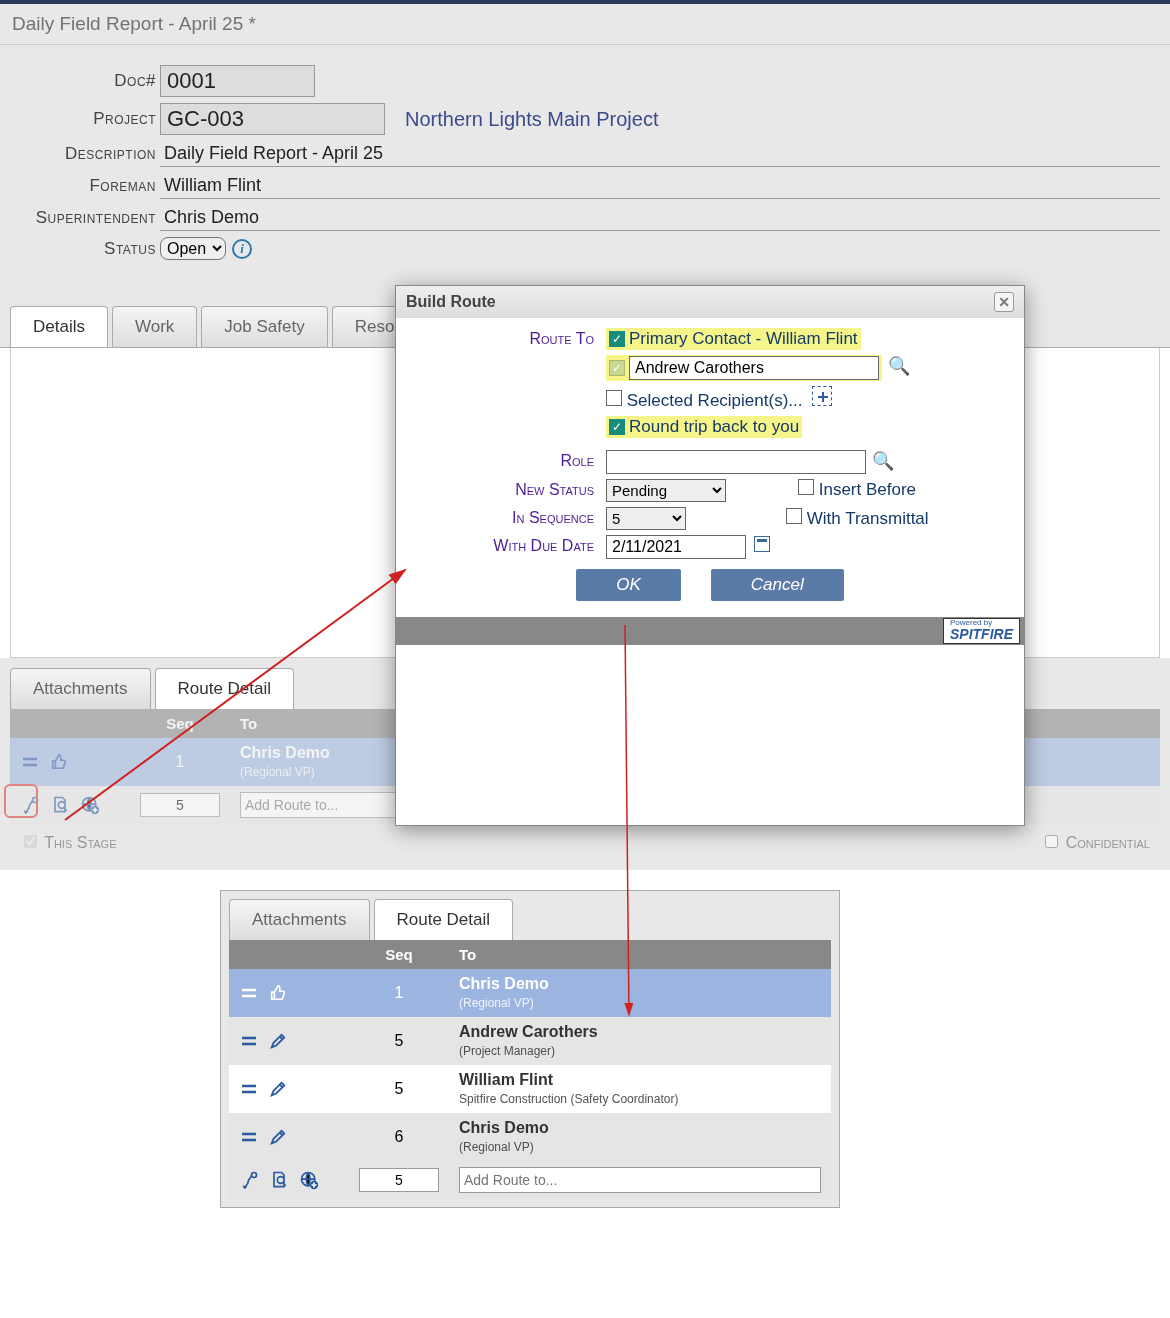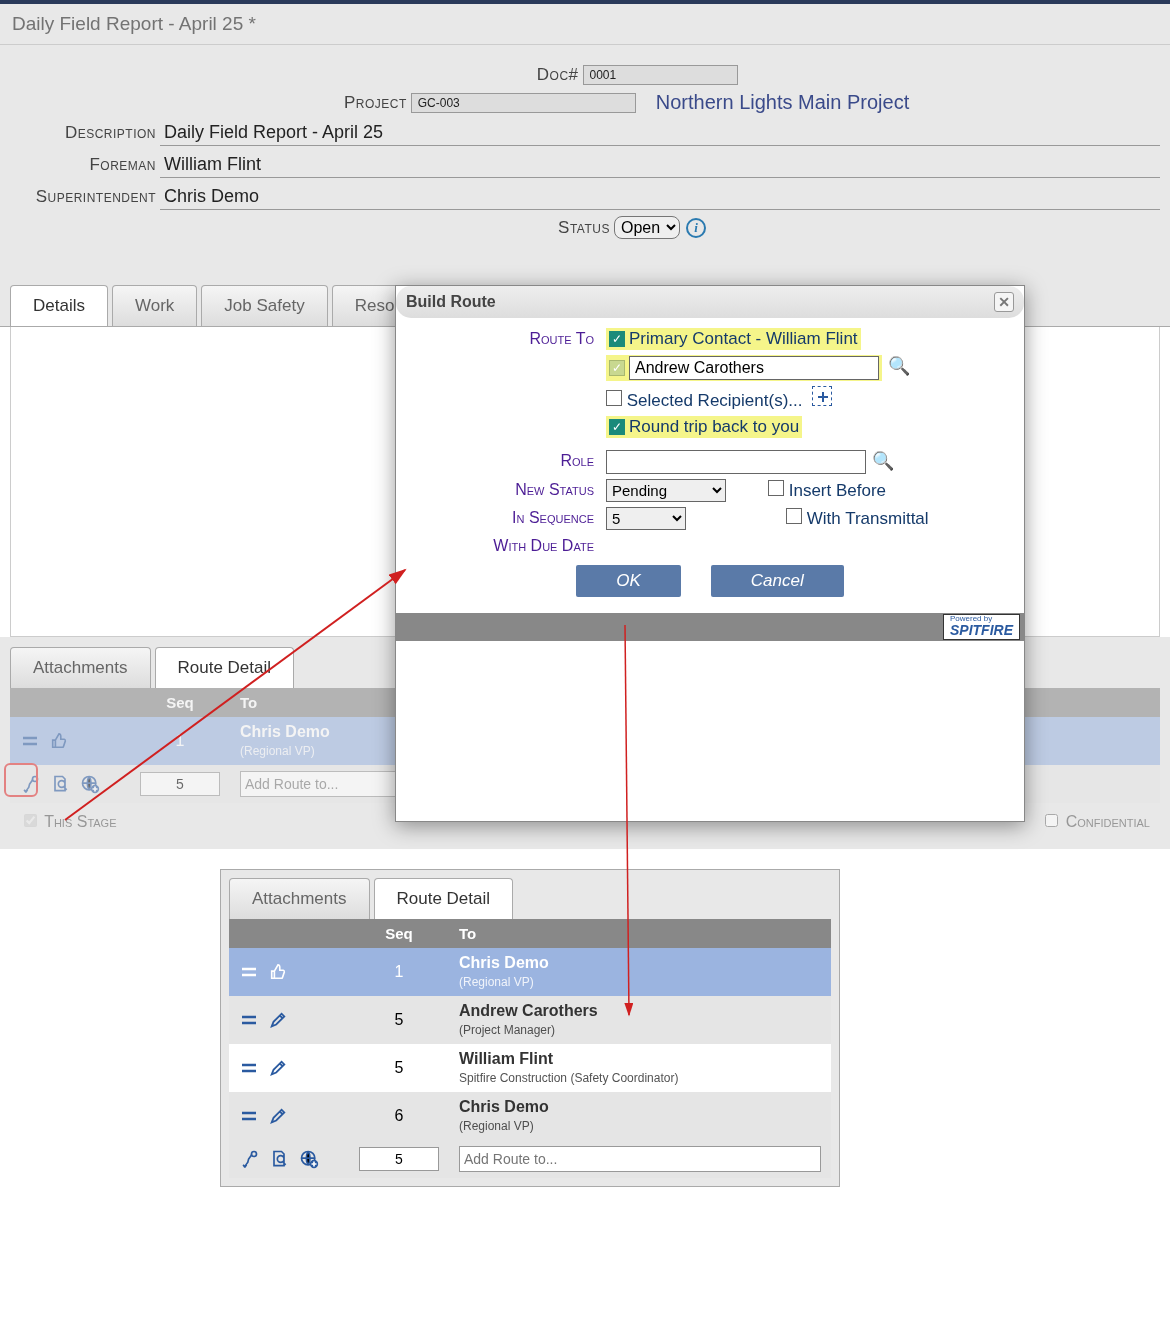--- a/index.html
+++ b/index.html
@@ -1,22 +1,22 @@
 <!DOCTYPE html>
 <html><head>
 <meta charset="utf-8">
 <style>
   * { box-sizing: border-box; font-family: "Segoe UI", Arial, sans-serif; }
   body { margin:0; background:#fff; width:1170px; }
   .top-bar { height:4px; background:#2a3a5a; }
   .page-title { padding:9px 12px; font-size:19px; color:#737373; background:#e8e8e8; border-bottom:1px solid #ccc; }
   .form-area { background:#e8e8e8; padding:20px 10px 30px 10px; position:relative; }
-  .form-row { display:flex; align-items:center; margin-bottom:6px;justify-content:center; }
+  .form-row { display:flex; align-items:center; margin-bottom:6px; }
   .form-label { width:150px; text-align:right; font-variant:small-caps; color:#444; font-size:17px; padding-right:4px; letter-spacing:0.5px;}
-  .readonly-box { background:#ddd; border:1px solid #999; padding:2px 6px; font-size:12px; color:#222; }
+  .readonly-box { background:#ddd; border:1px solid #999; padding:2px 6px; font-size:22px; color:#222; }
   .text-line { border-bottom:1px solid #999; flex:1; font-size:18px; color:#222; padding:2px 4px; }
   .link-text { color:#3a4a8a; font-size:20px; margin-left:20px; }
   select.status { font-size:16px; padding:1px 2px;border-radius:8px; }
   .info-icon { width:20px; height:20px; border:2px solid #2a7ab0; border-radius:50%; display:inline-flex; align-items:center; justify-content:center; color:#2a7ab0; font-style:italic; font-weight:bold; font-size:13px; margin-left:6px; font-family:Georgia,serif;}
   .cal-icon { width:16px; height:16px; display:inline-block; border:1px solid #3a6aa0; position:relative; margin-left:8px; }
   .cal-icon::before { content:""; position:absolute; top:2px; left:2px; right:2px; height:3px; background:#3a6aa0; }
   .tab-strip { background:#e8e8e8; padding:10px 10px 0 10px; border-bottom:1px solid #aaa;}
   .tabs { display:flex; gap:4px; }
   .tab { padding:10px 22px; border:1px solid #aaa; border-bottom:none; background:linear-gradient(#f5f5f5,#ddd); color:#666; font-size:17px; border-radius:4px 4px 0 0; cursor:pointer;}
   .tab.active { background:#fff; color:#333; }
@@ -33,21 +33,21 @@
   .col-seq { width:120px; text-align:center; }
   .col-to { flex:1; }
   .sub { font-size:12px; color:inherit; opacity:.85;}
   .seq-input { width:80px; text-align:center; border:1px solid #999; padding:3px; font-size:14px;}
   .addroute-input { width:220px; border:1px solid #999; padding:4px; font-size:14px; color:#888;}
   .stage-row { padding:8px 10px; display:flex; justify-content:space-between; font-variant:small-caps; color:#555; font-size:16px;}
   .dim { opacity:0.55; }
 
   
   .dialog { position:absolute; left:395px; top:240px; width:630px; background:#fff; border:1px solid #888; box-shadow:0 4px 20px rgba(0,0,0,0.4); z-index:10;}
-  .dialog-title { background:linear-gradient(#eee,#ddd); padding:6px 10px; font-weight:bold; color:#444; display:flex; justify-content:space-between; align-items:center; font-size:16px;border-radius:15px;}
+  .dialog-title { background:linear-gradient(#eee,#ddd); padding:6px 10px; font-weight:bold; color:#444; display:flex; justify-content:space-between; align-items:center; font-size:16px;}
   .dialog-close { width:20px; height:20px; border:1px solid #999; border-radius:3px; display:flex; align-items:center; justify-content:center; color:#777; font-size:14px; cursor:pointer; background:#f5f5f5;}
   .dialog-body { padding:10px 20px 6px 20px;}
   .drow { display:flex; align-items:flex-start; margin-bottom:5px; }
   .dlabel { width:190px; text-align:right; padding-right:12px; color:#4c1d95;font-variant:small-caps; font-size:16px; padding-top:2px;}
   .dcontent { flex:1; color:#153a6a; font-size:17px;}
   .hl { background:#f5f58a; padding:1px 3px; display:inline-flex; align-items:center; gap:4px;}
   .chk { width:16px; height:16px; border:1px solid #666; display:inline-flex; align-items:center; justify-content:center; background:#fff; font-size:12px; color:#fff;}
   .chk.on { background:#1a8a7a; border-color:#1a8a7a;}
   .chk.dim2 { background:#c8d890; border-color:#a8b870;}
   .dinput { border:1px solid #666; padding:2px 5px; font-size:16px; width:250px;}
@@ -133,34 +133,35 @@
               <span>Round trip back to you</span>
             </div>
         </div>
       </div>
       <div class="drow" style="margin-top:12px">
         <div class="dlabel">Role</div>
         <div class="dcontent"><input class="dinput" style="width: 260px;" value=""><span class="search-icon">🔍</span></div>
       </div>
       <div class="drow">
         <div class="dlabel">New Status</div>
-        <div class="dcontent" style="display:flex;align-items:center;gap:42px">
+        <div class="dcontent" style="display:flex;gap:72px">
           <select class="dselect" style="width:120px"><option>Pending</option></select>
           <span><span class="chk"></span> <span>Insert Before</span></span>
         </div>
       </div>
       <div class="drow">
         <div class="dlabel">In Sequence</div>
         <div class="dcontent" style="display:flex;align-items:center;gap:100px">
           <select class="dselect" style="width:80px"><option>5</option></select>
           <span><span class="chk"></span> <span>With Transmittal</span></span>
         </div>
       </div>
       <div class="drow">
         <div class="dlabel">With Due Date</div>
+        <div class="dcontent"><input class="dinput" style="width: 140px;" value="2/11/2021"><span class="cal-icon"></span></div>
       </div>
       <div class="btn-row">
         <button class="btn">OK</button>
         <button class="btn">Cancel</button>
       </div>
     </div>
     <div class="dialog-footer">
       <span class="spitfire"><small>Powered by</small><span>SPITFIRE</span></span>
     </div>
     <div class="dialog-pad"></div>

